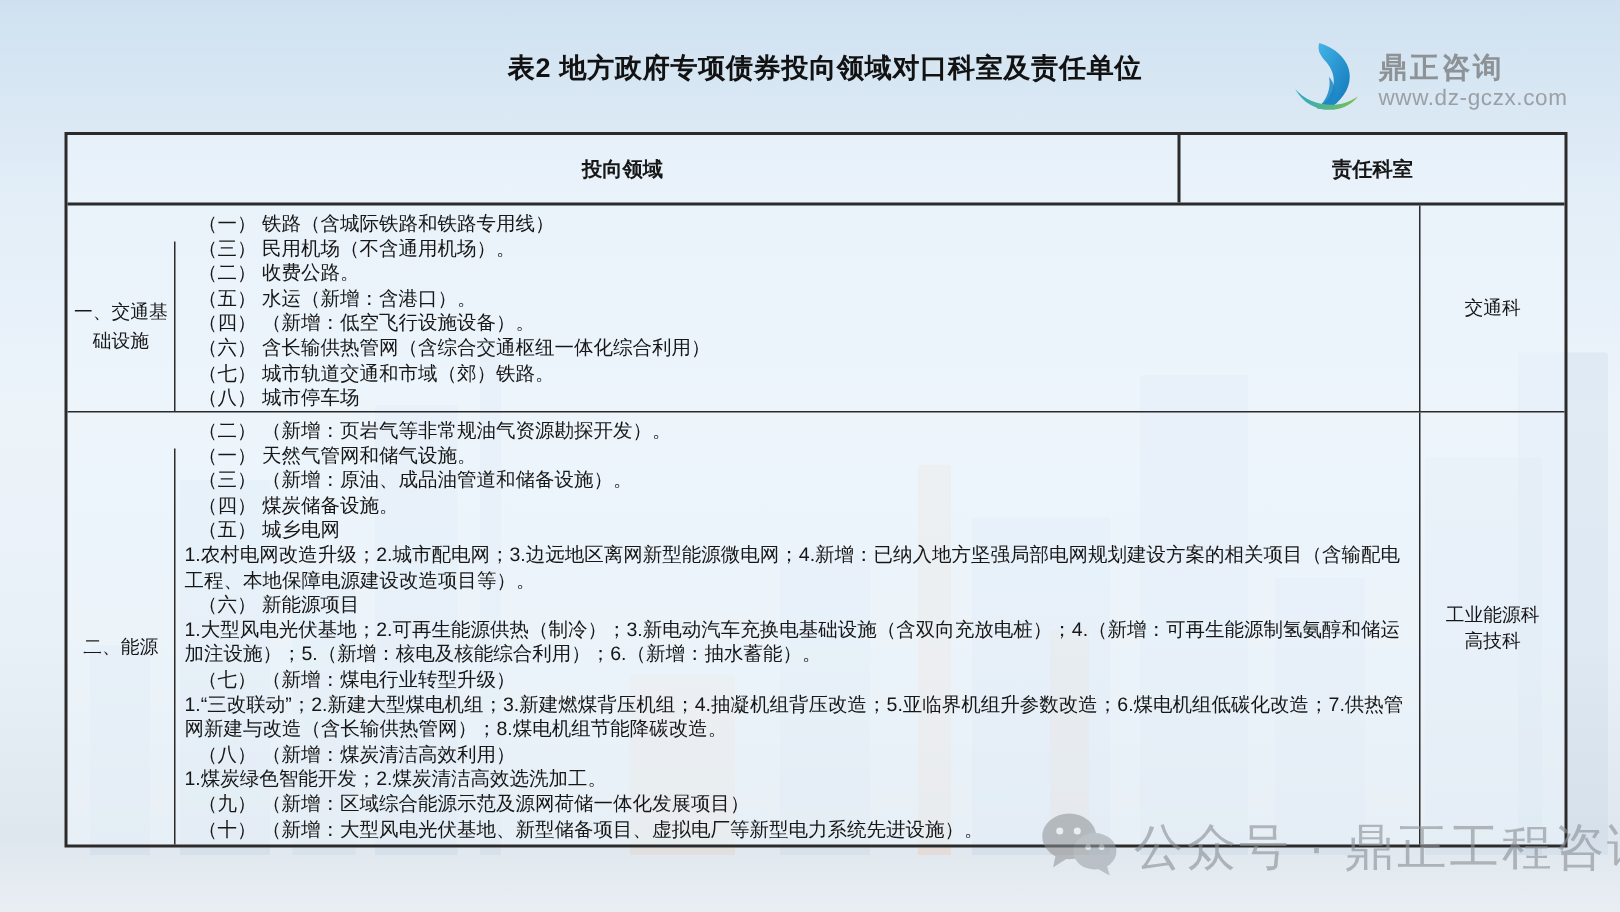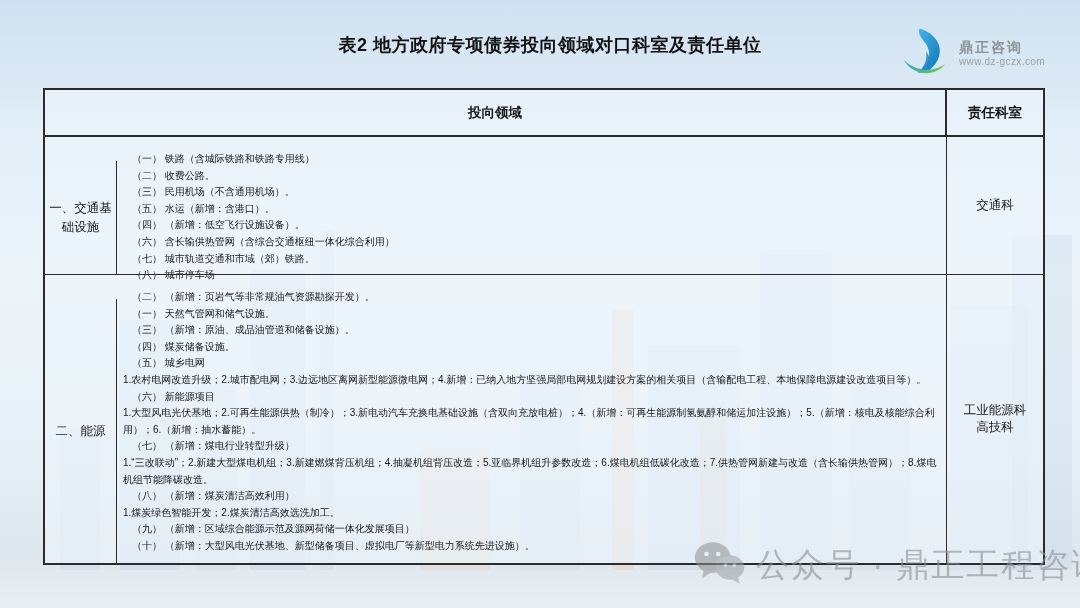--- a/index.html
+++ b/index.html
@@ -17,45 +17,45 @@
   .bld.orange{background:#f0a468;}
 
   .title{
     position:absolute;left:10px;top:33px;width:1080px;
     text-align:center;font-size:18px;font-weight:bold;color:#121212;
     letter-spacing:0.5px;
   }
 
   .logo{position:absolute;top:27px;right:35px;display:flex;align-items:center;gap:7px;}
   .logo-txt{display:flex;flex-direction:column;line-height:1.05;}
-  .logo-name{font-size:14px;font-weight:bold;color:#8d9296;letter-spacing:2px;}
-  .logo-url{font-size:10px;color:#9aa0a5;margin-top:2px;letter-spacing:0.4px;}
+  .logo-name{font-size:19px;font-weight:bold;color:#8d9296;letter-spacing:2px;}
+  .logo-url{font-size:15px;color:#9aa0a5;margin-top:2px;letter-spacing:0.4px;}
 
   .tbl{
     position:absolute;left:43px;top:88px;width:1002px;height:477px;
     box-sizing:border-box;border:2px solid #2b2b2b;
     background:rgba(238,246,252,0.62);
     display:flex;flex-direction:column;color:#171717;
   }
   .thead{display:flex;height:45px;flex:none;border-bottom:2px solid #2b2b2b;}
   .th{display:flex;align-items:center;justify-content:center;font-weight:bold;font-size:13.5px;box-sizing:border-box;}
-  .th-area{width:902px;border-right:2px solid #2b2b2b;}
+  .th-area{width:742px;border-right:2px solid #2b2b2b;}
   .th-dept{flex:1;border-radius:20px;}
   .trow{display:flex;box-sizing:border-box;}
   .trow + .trow{border-top:1px solid #2b2b2b;}
   .trow.r0{height:137px;flex:none;}
   .trow.r1{flex:1;}
   .td-cat{
     width:72px;box-sizing:border-box;border-right:1px solid #2b2b2b;
     display:flex;align-items:center;justify-content:center;text-align:center;
     font-size:12.5px;line-height:1.5;padding:0 3px;margin-top:24px;
   }
   .td-content{
     width:830px;box-sizing:border-box;border-right:1px solid #2b2b2b;
-    padding:14px 4px 0 6px;font-size:10px;line-height:16.6px;
+    padding:4px 4px 0 6px;font-size:13px;line-height:16.6px;
   }
   .line.indent{padding-left:9px;}
   .td-dept{
     flex:1;display:flex;flex-direction:column;align-items:center;justify-content:center;
     font-size:12.5px;line-height:1.4;text-align:center;
   }
 
   .watermark{
     position:absolute;left:693px;top:540px;display:flex;align-items:center;gap:9px;
     white-space:nowrap;
@@ -114,22 +114,22 @@
   <div class="tbl">
     <div class="thead">
       <div class="th th-area">投向领域</div>
       <div class="th th-dept">责任科室</div>
     </div>
     <div id="rows" style="display:flex;flex-direction:column;flex:1;">
         <div class="trow r0">
           <div class="td-cat">一、交通基础设施</div>
           <div class="td-content">
             <div class="line indent">（一） 铁路（含城际铁路和铁路专用线）</div>
+            <div class="line indent">（三） 民用机场（不含通用机场）。</div>
             <div class="line indent">（二） 收费公路。</div>
-            <div class="line indent">（三） 民用机场（不含通用机场）。</div>
             <div class="line indent">（五） 水运（新增：含港口）。</div>
             <div class="line indent">（四） （新增：低空飞行设施设备）。</div>
             <div class="line indent">（六） 含长输供热管网（含综合交通枢纽一体化综合利用）</div>
             <div class="line indent">（七） 城市轨道交通和市域（郊）铁路。</div>
             <div class="line indent">（八） 城市停车场</div>
           </div>
           <div class="td-dept">
             <div class="dept-line">交通科</div>
           </div>
         </div>

